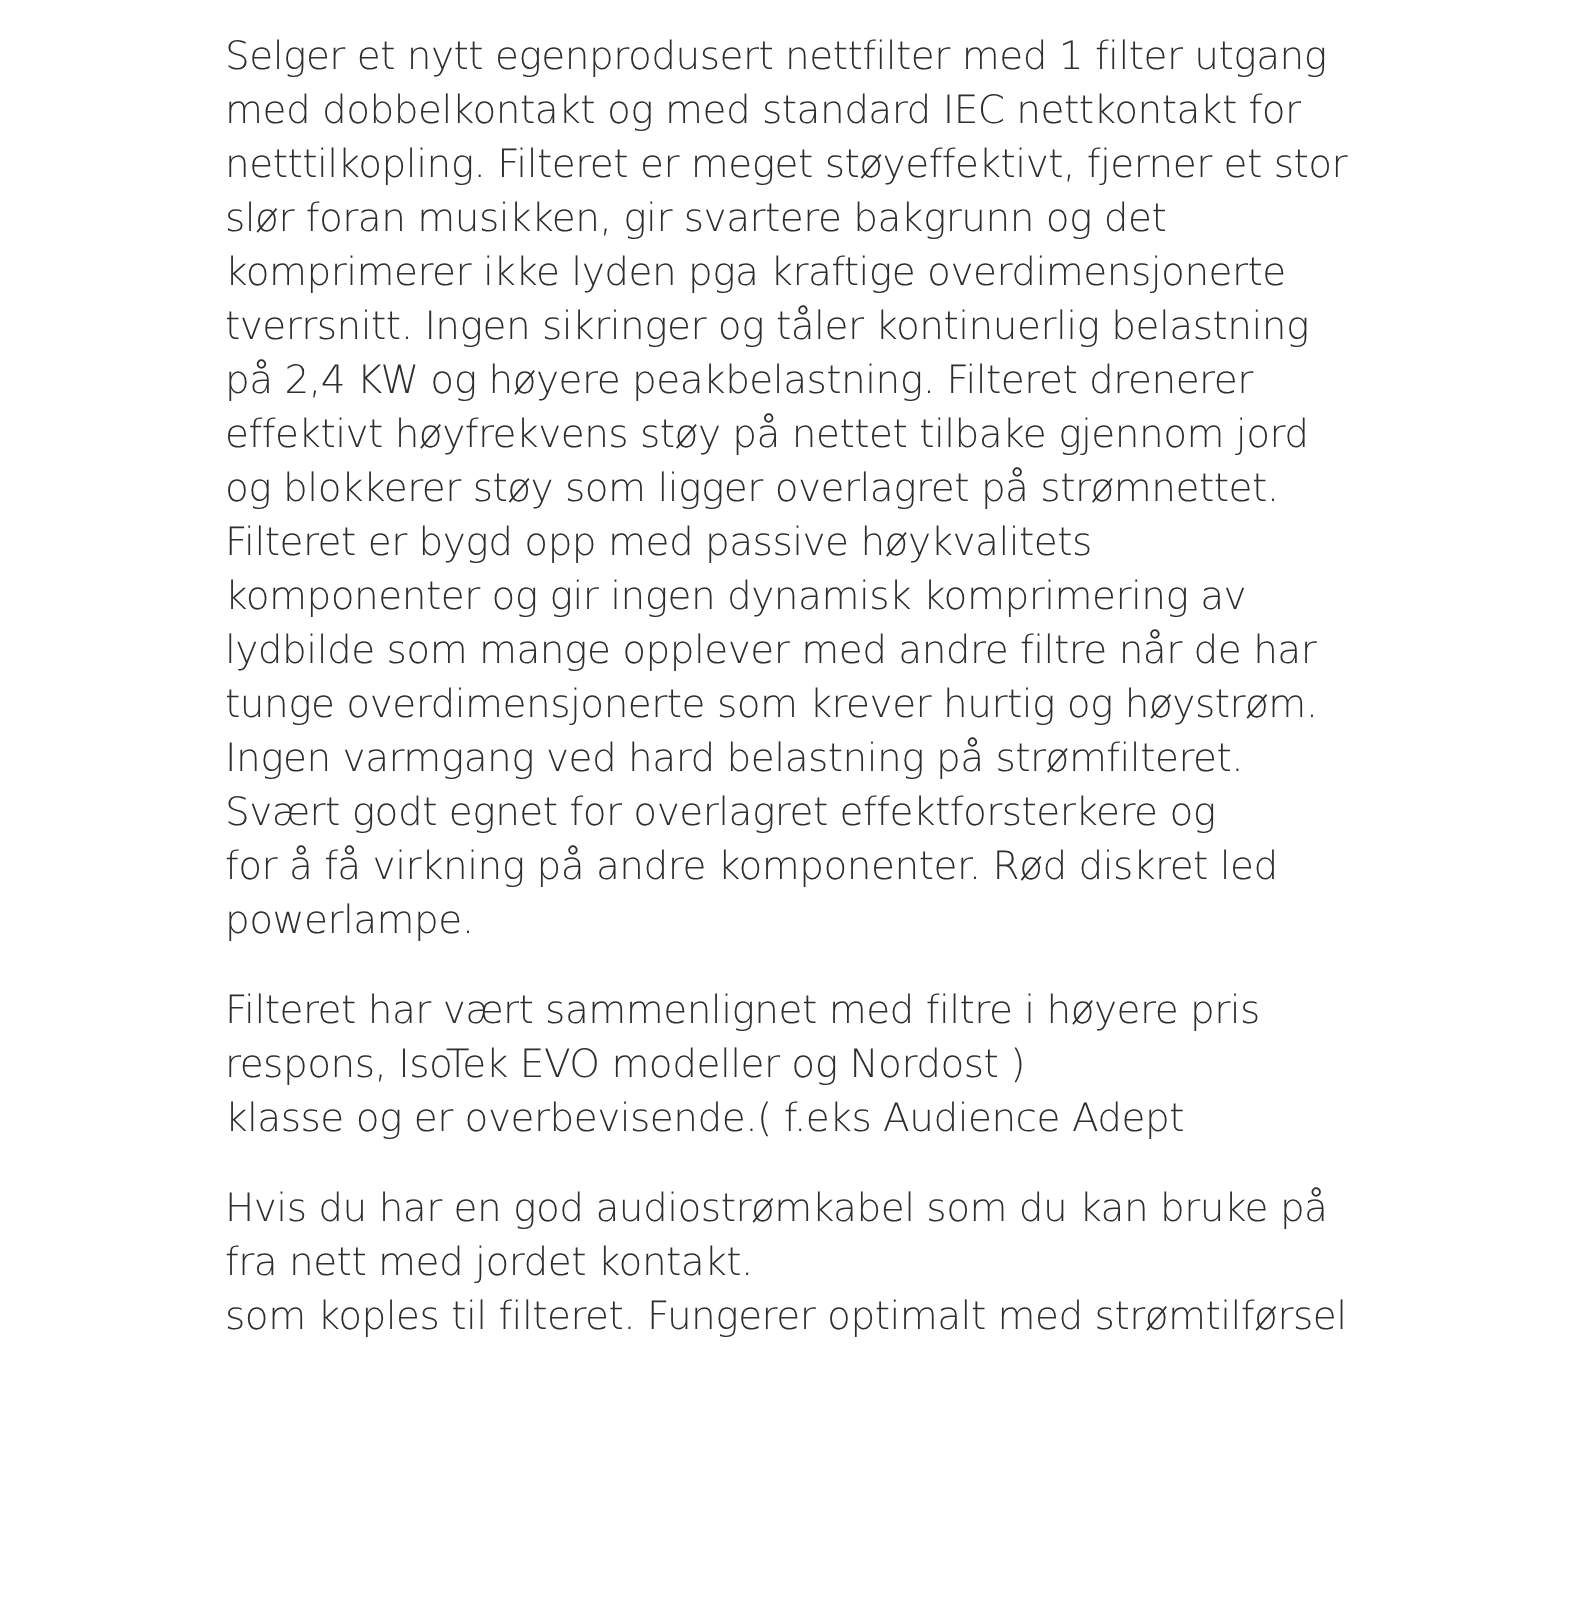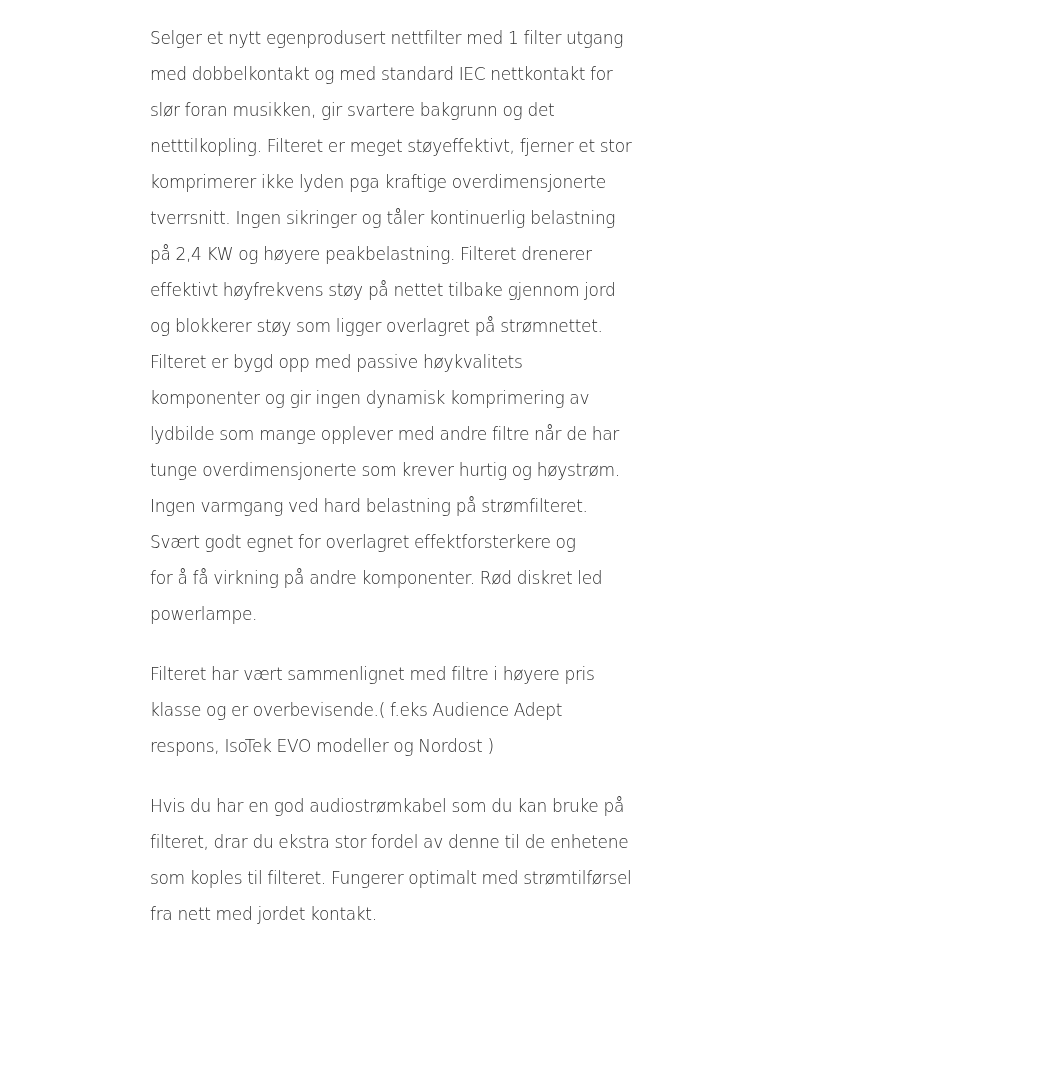--- a/index.html
+++ b/index.html
@@ -12,21 +12,21 @@
       height: 1080px;
       overflow: hidden;
       position: relative;
     }
     .doc {
       position: absolute;
       left: 150px;
       top: 20px;
       width: 880px;
       font-family: "DejaVu Sans", sans-serif;
-      font-size: 17px;
+      font-size: 26px;
       font-weight: 300;
       color: #2e2e2e;
       letter-spacing: -0.35px;
     }
     .para {
       margin: 0;
     }
     .para + .para {
       margin-top: 24px;
     }
@@ -37,40 +37,39 @@
       white-space: nowrap;
     }
   </style>
 </head>
 <body>
 
 <div class="doc">
   <p class="para">
     <span class="line">Selger et nytt egenprodusert nettfilter med 1 filter utgang</span>
     <span class="line">med dobbelkontakt og med standard IEC nettkontakt for</span>
+    <span class="line">netttilkopling. Filteret er meget støyeffektivt, fjerner et stor</span>
     <span class="line">slør foran musikken, gir svartere bakgrunn og det</span>
-    <span class="line">netttilkopling. Filteret er meget støyeffektivt, fjerner et stor</span>
     <span class="line">komprimerer ikke lyden pga kraftige overdimensjonerte</span>
     <span class="line">tverrsnitt. Ingen sikringer og tåler kontinuerlig belastning</span>
     <span class="line">på 2,4 KW og høyere peakbelastning. Filteret drenerer</span>
     <span class="line">effektivt høyfrekvens støy på nettet tilbake gjennom jord</span>
     <span class="line">og blokkerer støy som ligger overlagret på strømnettet.</span>
     <span class="line">Filteret er bygd opp med passive høykvalitets</span>
     <span class="line">komponenter og gir ingen dynamisk komprimering av</span>
     <span class="line">lydbilde som mange opplever med andre filtre når de har</span>
     <span class="line">tunge overdimensjonerte som krever hurtig og høystrøm.</span>
     <span class="line">Ingen varmgang ved hard belastning på strømfilteret.</span>
     <span class="line">Svært godt egnet for overlagret effektforsterkere og</span>
     <span class="line">for å få virkning på andre komponenter. Rød diskret led</span>
     <span class="line">powerlampe.</span>
   </p>
   <p class="para">
     <span class="line">Filteret har vært sammenlignet med filtre i høyere pris</span>
+    <span class="line">respons, IsoTek EVO modeller og Nordost )</span>
     <span class="line">klasse og er overbevisende.( f.eks Audience Adept</span>
-    <span class="line">respons, IsoTek EVO modeller og Nordost )</span>
   </p>
   <p class="para">
     <span class="line">Hvis du har en god audiostrømkabel som du kan bruke på</span>
-    <span class="line">filteret, drar du ekstra stor fordel av denne til de enhetene</span>
+    <span class="line">fra nett med jordet kontakt.</span>
     <span class="line">som koples til filteret. Fungerer optimalt med strømtilførsel</span>
-    <span class="line">fra nett med jordet kontakt.</span>
   </p>
 </div>
 
 </body></html>

